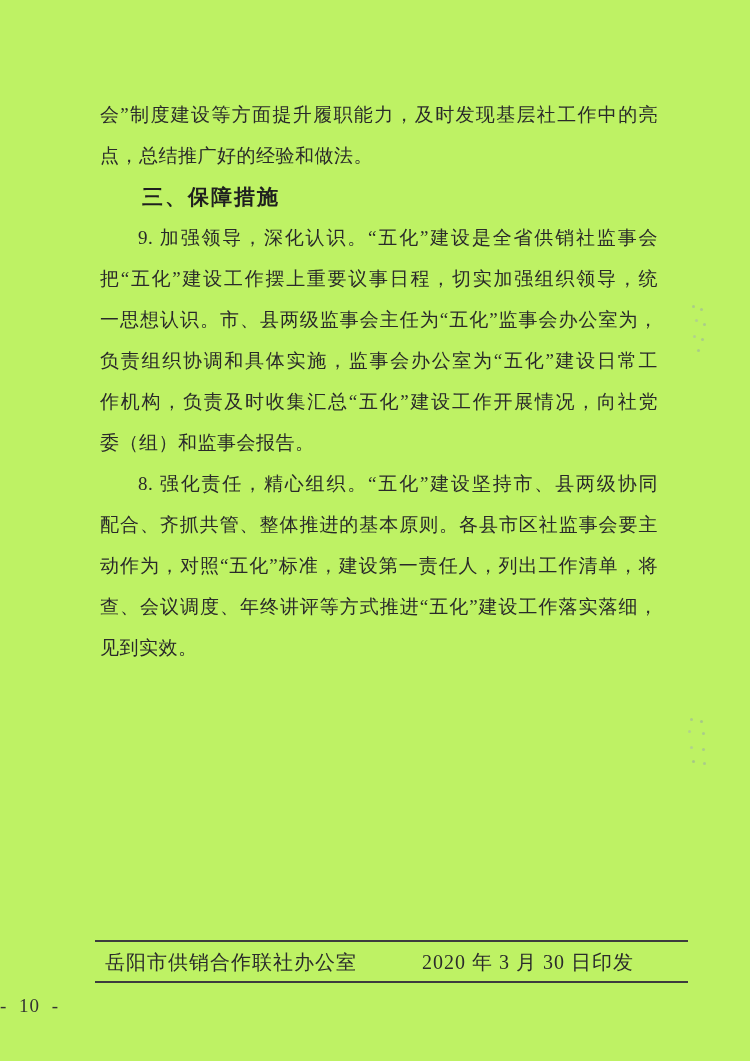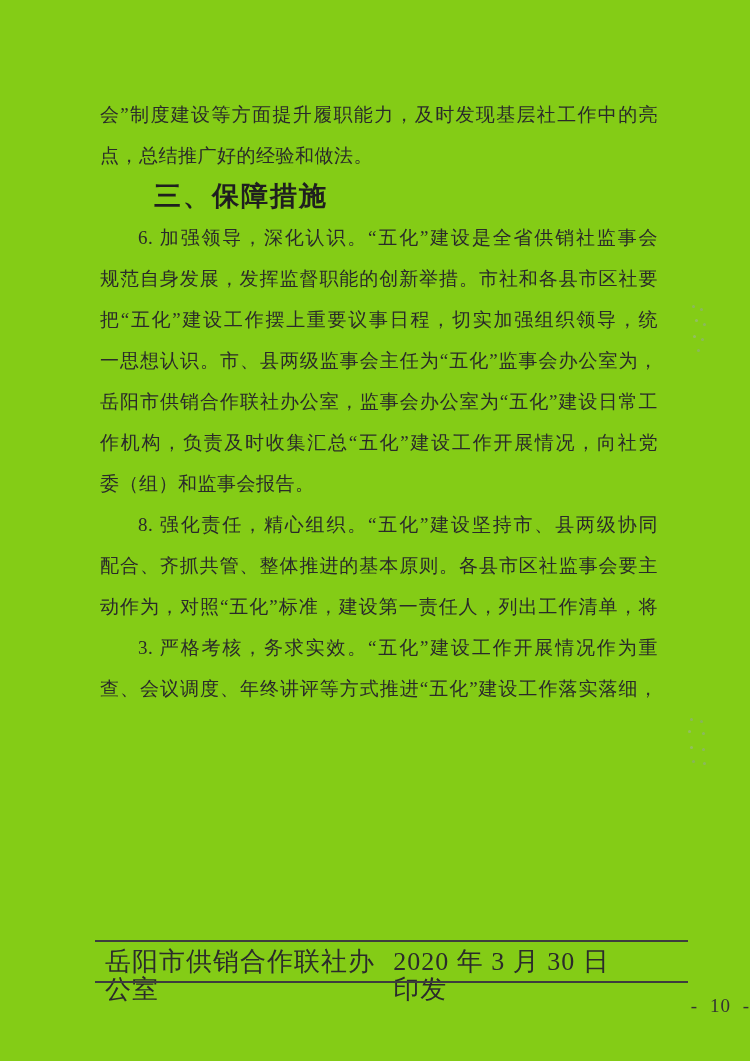--- a/index.html
+++ b/index.html
@@ -1,20 +1,20 @@
 <!DOCTYPE html>
 <html><head>
 <meta charset="utf-8">
 <style>
   html, body { margin: 0; padding: 0; background: #ffffff; }
   .page {
     position: relative;
     width: 750px;
     height: 1061px;
-    background: #84cc16;
+    background: #bef264;
     font-family: "Liberation Serif", serif;
     color: #2a2a2a;
     overflow: hidden;
   }
   
   .body-text {
     position: absolute;
     left: 100px;
     top: 94px;
     width: 558px;
@@ -28,21 +28,21 @@
     text-justify: inter-character;
   }
   .ln-last {
     text-align: right;
     text-align-last: left;
   }
   .indent { text-indent: 2em; }
   .heading {
     font-family: "Liberation Sans", sans-serif;
     font-weight: 700;
-    font-size: 27px;
+    font-size: 21px;
     color: #1f1f1f;
     text-indent: 2em;
     text-align: left;
     text-align-last: left;
     letter-spacing: 2px;
   }
   
   .footer-rule {
     position: absolute;
     left: 95px;
@@ -53,33 +53,33 @@
   .rule-top { top: 940px; }
   .rule-bottom { top: 981px; }
   .footer-row {
     position: absolute;
     left: 95px;
     top: 948px;
     width: 593px;
     display: flex;
     justify-content: space-between;
     align-items: center;
-    font-size: 26px;
+    font-size: 20px;
     line-height: 28px;
     color: #2b2b2b;
     letter-spacing: 1px;
   }
   .footer-issuer { margin-left: 10px; }
   .footer-date { margin-right: 54px; }
   .page-number {
     position: absolute;
     left: 0;
     top: 995px;
     width: 750px;
-    text-align: right;
+    text-align: left;
     font-size: 19px;
     color: #333333;
     word-spacing: 6px;
     letter-spacing: 1px;
   }
   
   .scan-dots {
     position: absolute;
     width: 3px;
     height: 3px;
@@ -104,34 +104,33 @@
 <body>
 
 <div class="page">
 
   <div class="body-text">
     <div class="ln">会”制度建设等方面提升履职能力，及时发现基层社工作中的亮</div>
     <div class="ln ln-last">点，总结推广好的经验和做法。</div>
 
     <div class="ln heading">三、保障措施</div>
 
-    <div class="ln indent">6. 加强领导，深化认识。“五化”建设是全省供销社监事会</div>
-    <div class="ln">规范自身发展，发挥监督职能的创新举措。市社和各县市区社要</div>
+    <div class="ln indent">9. 加强领导，深化认识。“五化”建设是全省供销社监事会</div>
     <div class="ln">把“五化”建设工作摆上重要议事日程，切实加强组织领导，统</div>
     <div class="ln">一思想认识。市、县两级监事会主任为“五化”监事会办公室为，</div>
-    <div class="ln">岳阳市供销合作联社办公室，监事会办公室为“五化”建设日常工</div>
+    <div class="ln">负责组织协调和具体实施，监事会办公室为“五化”建设日常工</div>
     <div class="ln">作机构，负责及时收集汇总“五化”建设工作开展情况，向社党</div>
     <div class="ln ln-last">委（组）和监事会报告。</div>
 
     <div class="ln indent">8. 强化责任，精心组织。“五化”建设坚持市、县两级协同</div>
     <div class="ln">配合、齐抓共管、整体推进的基本原则。各县市区社监事会要主</div>
     <div class="ln">动作为，对照“五化”标准，建设第一责任人，列出工作清单，将</div>
 
-    <div class="ln indent">3. 严格考核，务求实效。“五化”建设工作开展情况作为重</div>
     <div class="ln">查、会议调度、年终讲评等方式推进“五化”建设工作落实落细，</div>
+    <div class="ln ln-last">见到实效。</div>
   </div>
 
   <div class="footer-rule rule-top"></div>
 
   <div class="footer-row">
     <span class="footer-issuer">岳阳市供销合作联社办公室</span>
     <span class="footer-date">2020 年 3 月 30 日印发</span>
   </div>
 
   <div class="footer-rule rule-bottom"></div>

